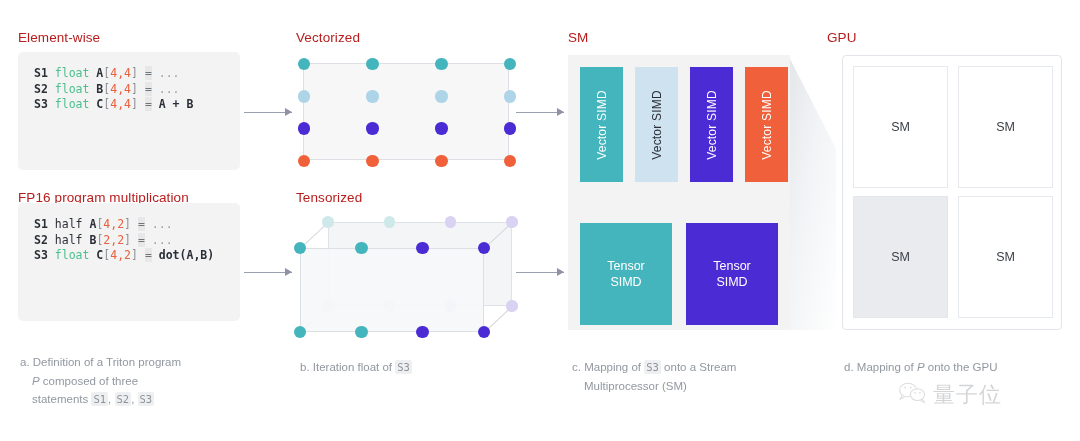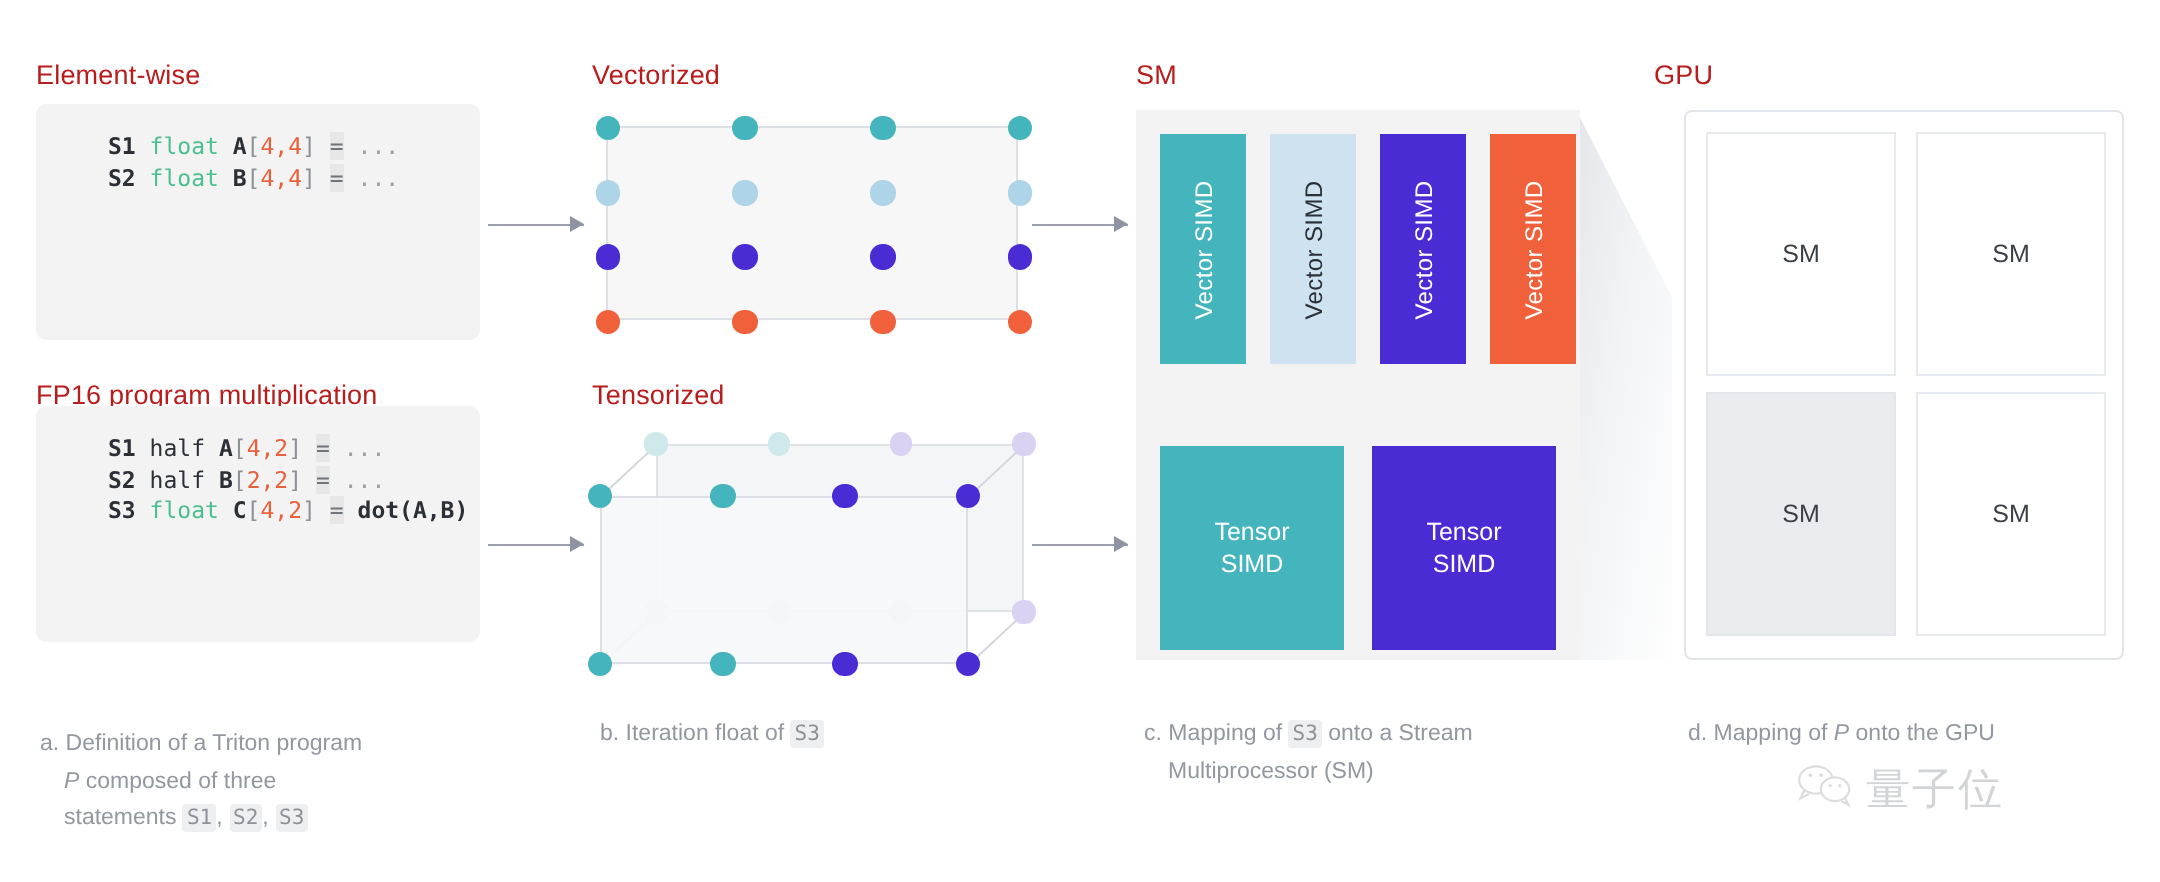--- a/index.html
+++ b/index.html
@@ -28,21 +28,20 @@
     background:#f3f3f3;
     border-radius:5px;
     box-sizing:border-box;
     padding:14px 16px 10px 16px;
   }
   .code-line{
     font-family:"DejaVu Sans Mono", monospace;
     font-size:11.5px;
     line-height:15.5px;
     white-space:pre;
-    margin-left:20px;
   }
   .tk-dark{color:#2b2f36;font-weight:bold;}
   .tk-plain{color:#2b2f36;}
   .tk-kw{color:#4bbf8e;}
   .tk-num{color:#e8603c;}
   .tk-brk{color:#8d9298;}
   .tk-op{color:#6f757c;background:#e7e7e7;}
   .tk-dots{color:#9aa0a6;}
 
   
@@ -190,20 +189,21 @@
   <div class="heading" style="left:18px;top:30px;">Element-wise</div>
   <div class="heading" style="left:296px;top:30px;">Vectorized</div>
   <div class="heading" style="left:568px;top:30px;">SM</div>
   <div class="heading" style="left:827px;top:30px;">GPU</div>
   <div class="heading" style="left:18px;top:190px;">FP16 program multiplication</div>
   <div class="heading" style="left:296px;top:190px;">Tensorized</div>
 
   <div class="codebox" id="code-ew" style="left:18px;top:52px;width:222px;height:118px;">
       <div class="code-line"><span class="tk-dark">S1</span> <span class="tk-kw">float</span> <span class="tk-dark">A</span><span class="tk-brk">[</span><span class="tk-num">4,4</span><span class="tk-brk">]</span> <span class="tk-op">=</span> <span class="tk-dots">...</span></div>
       <div class="code-line"><span class="tk-dark">S2</span> <span class="tk-kw">float</span> <span class="tk-dark">B</span><span class="tk-brk">[</span><span class="tk-num">4,4</span><span class="tk-brk">]</span> <span class="tk-op">=</span> <span class="tk-dots">...</span></div>
+      <div class="code-line"><span class="tk-dark">S3</span> <span class="tk-kw">float</span> <span class="tk-dark">C</span><span class="tk-brk">[</span><span class="tk-num">4,4</span><span class="tk-brk">]</span> <span class="tk-op">=</span> <span class="tk-dark">A + B</span></div>
     </div>
 
   <div class="codebox" id="code-fp" style="left:18px;top:203px;width:222px;height:118px;">
       <div class="code-line"><span class="tk-dark">S1</span> <span class="tk-plain">half</span> <span class="tk-dark">A</span><span class="tk-brk">[</span><span class="tk-num">4,2</span><span class="tk-brk">]</span> <span class="tk-op">=</span> <span class="tk-dots">...</span></div>
       <div class="code-line"><span class="tk-dark">S2</span> <span class="tk-plain">half</span> <span class="tk-dark">B</span><span class="tk-brk">[</span><span class="tk-num">2,2</span><span class="tk-brk">]</span> <span class="tk-op">=</span> <span class="tk-dots">...</span></div>
       <div class="code-line"><span class="tk-dark">S3</span> <span class="tk-kw">float</span> <span class="tk-dark">C</span><span class="tk-brk">[</span><span class="tk-num">4,2</span><span class="tk-brk">]</span> <span class="tk-op">=</span> <span class="tk-dark">dot(A,B)</span></div>
     </div>
 
   <div class="arrow" style="left:244px;top:108px;width:48px;">
     <div class="shaft"></div>
@@ -291,21 +291,21 @@
       </div>
     </div>
 
   <div id="gpubox" class="gpubox" style="left:842px;top:55px;width:220px;height:275px;">
       <div class="smcell" style="left: 10px; top: 10px; width: 95px; height: 122px;">SM</div>
       <div class="smcell" style="left: 115px; top: 10px; width: 95px; height: 122px;">SM</div>
       <div class="smcell hl" style="left: 10px; top: 140px; width: 95px; height: 122px;">SM</div>
       <div class="smcell" style="left: 115px; top: 140px; width: 95px; height: 122px;">SM</div>
     </div>
 
-  <div class="caption" style="left:20px;top:363px;width:220px;">
+  <div class="caption" style="left:20px;top:353px;width:220px;">
     <span class="idx">a.</span>
     <span>Definition of a Triton program</span>
     <span class="hang">
       <span class="ital">P</span><span> composed of three</span>
     </span>
     <span class="hang">
       <span>statements </span><span class="mono">S1</span>, <span class="mono">S2</span>, <span class="mono">S3</span>
     </span>
   </div>
 

